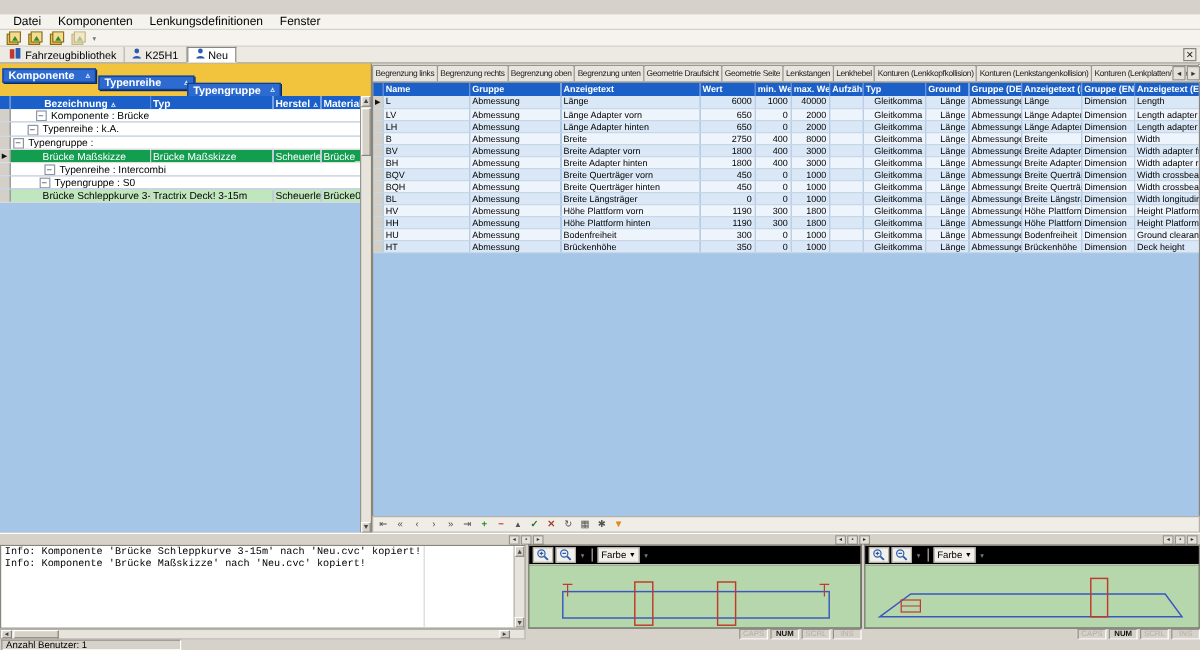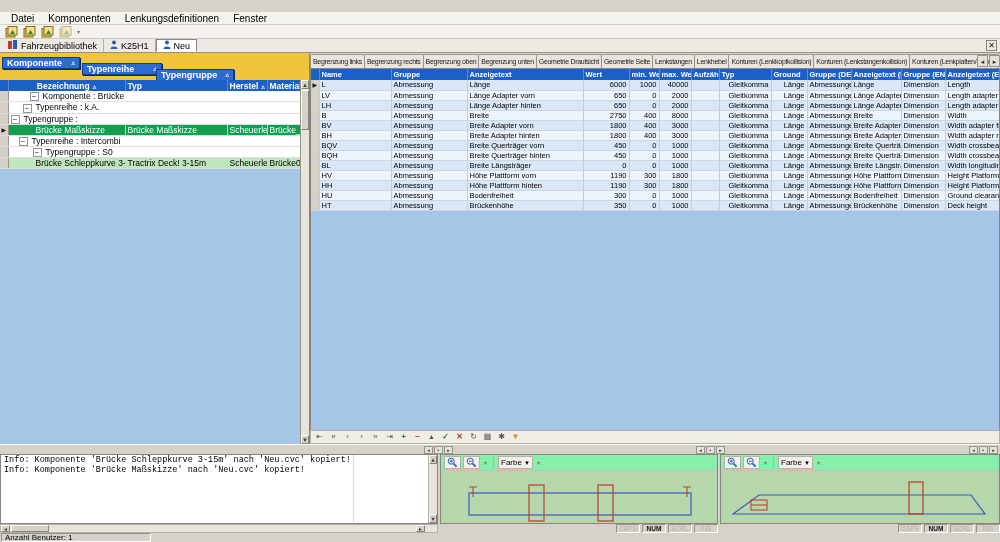--- a/index.html
+++ b/index.html
@@ -92,21 +92,21 @@
   .splitbtns div { width:9px; height:8px; background:#e4e1da; border:1px solid #98948c;
     font-size:5px; line-height:7px; text-align:center; color:#333; }
 
   
   .log { position:absolute; left:0; top:454px; width:438px; height:70px; background:#fff;
     border:1px solid #8a867e; font-family:"Liberation Mono","DejaVu Sans Mono",monospace;
     font-size:8.5px; line-height:9.5px; padding:1px 3px; overflow:hidden; }
   .log-divider { position:absolute; left:352px; top:0; bottom:0; width:1px; background:#d8d8d8; }
   .logscroll { position:absolute; right:0; top:0; width:9px; bottom:0; background:#e7e4dd;
     border-left:1px solid #b5b1a9; font-size:6px; text-align:center; color:#444; }
-  .preview { position:absolute; top:454px; height:70px; border:1px solid #8a867e; background:#86efac; }
+  .preview { position:absolute; top:454px; height:70px; border:1px solid #8a867e; background:#000000; }
   #pv0 { left:440px; width:278px; } #pv1 { left:720px; width:280px; }
   .ptoolbar { height:16px; display:flex; align-items:center; gap:2px; padding:1px 3px;
     border-bottom:1px solid #c5c1b9; }
   .pbtn { height:13px; min-width:14px; border:1px solid #b5b1a9; background:#f2f0ea;
     display:flex; align-items:center; justify-content:center; gap:2px; font-size:8px; padding:0 2px; }
   .psep { width:1px; height:11px; background:#b5b1a9; margin:0 2px; }
   .pcanvas { position:absolute; left:0; top:16px; right:0; bottom:0; background:var(--preview-green); }
   .pcanvas svg { position:absolute; left:0; top:0; }
 
   
@@ -245,21 +245,21 @@
             </tr>
             <tr class="sel">
               <td class="indcell">▶</td>
               <td style="padding-left: 27px;">Brücke Maßskizze</td>
               <td>Brücke Maßskizze</td>
               <td>Scheuerle</td>
               <td>Brücke_Maßskizze</td>
             </tr>
             <tr class="">
               <td class="indcell"></td>
-              <td colspan="4" style="padding-left: 10px;"><span class="expander">−</span><span>Typenreihe : Intercombi</span></td>
+              <td colspan="4" style="padding-left: 28px;"><span class="expander">−</span><span>Typenreihe : Intercombi</span></td>
             </tr>
             <tr class="">
               <td class="indcell"></td>
               <td colspan="4" style="padding-left: 24px;"><span class="expander">−</span><span>Typengruppe : S0</span></td>
             </tr>
             <tr class="hl">
               <td class="indcell"></td>
               <td style="padding-left: 27px;">Brücke Schleppkurve 3-15m</td>
               <td>Tractrix Deck! 3-15m</td>
               <td>Scheuerle</td>

